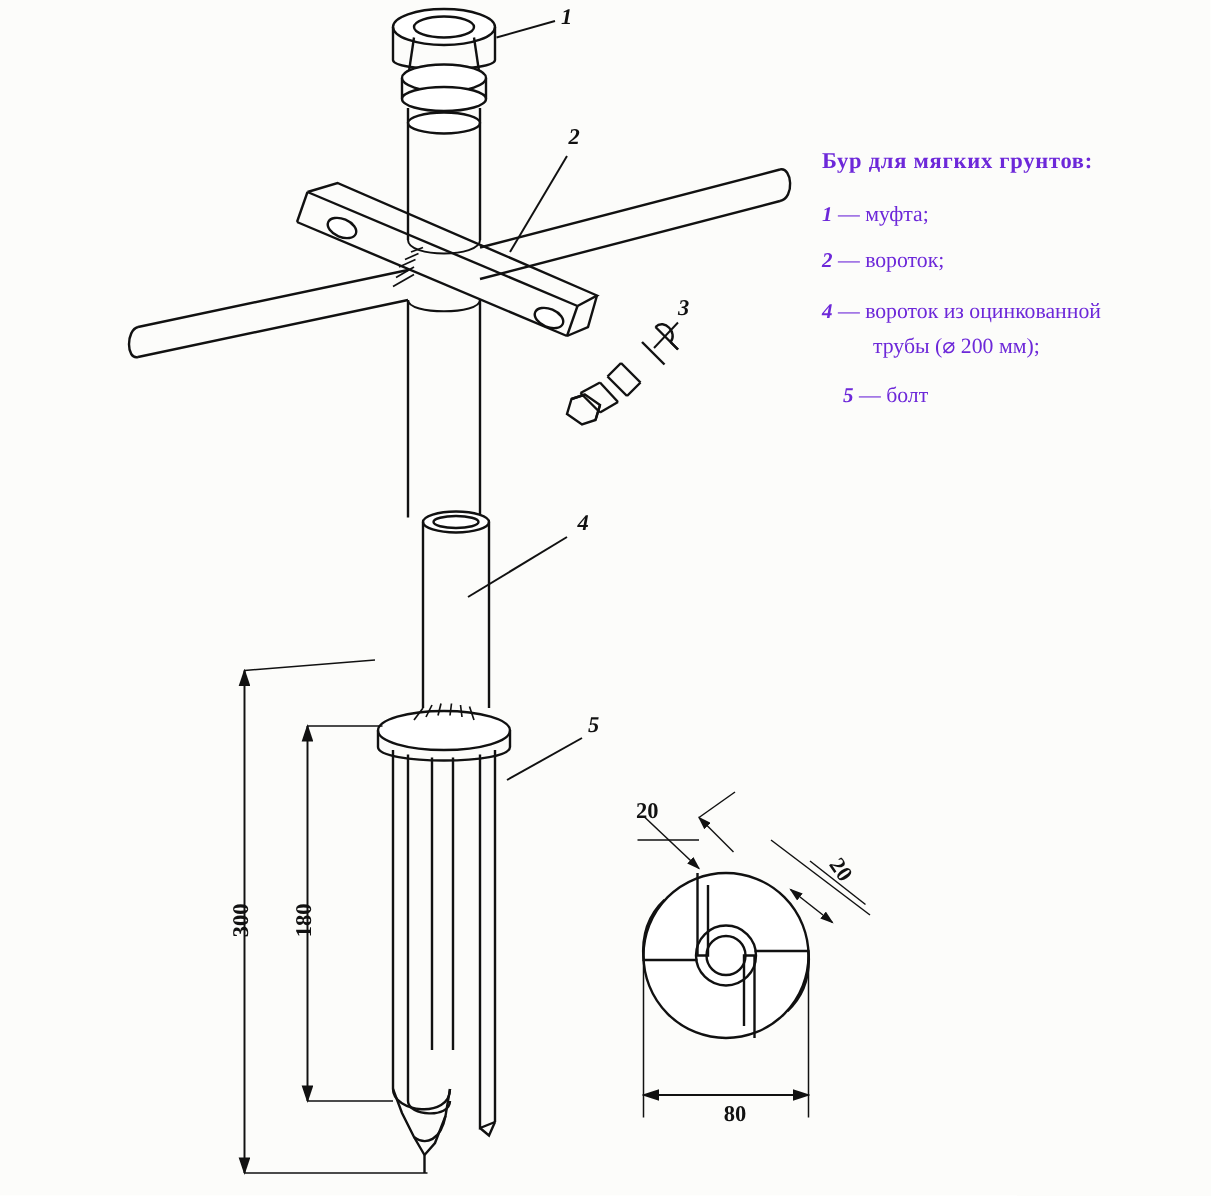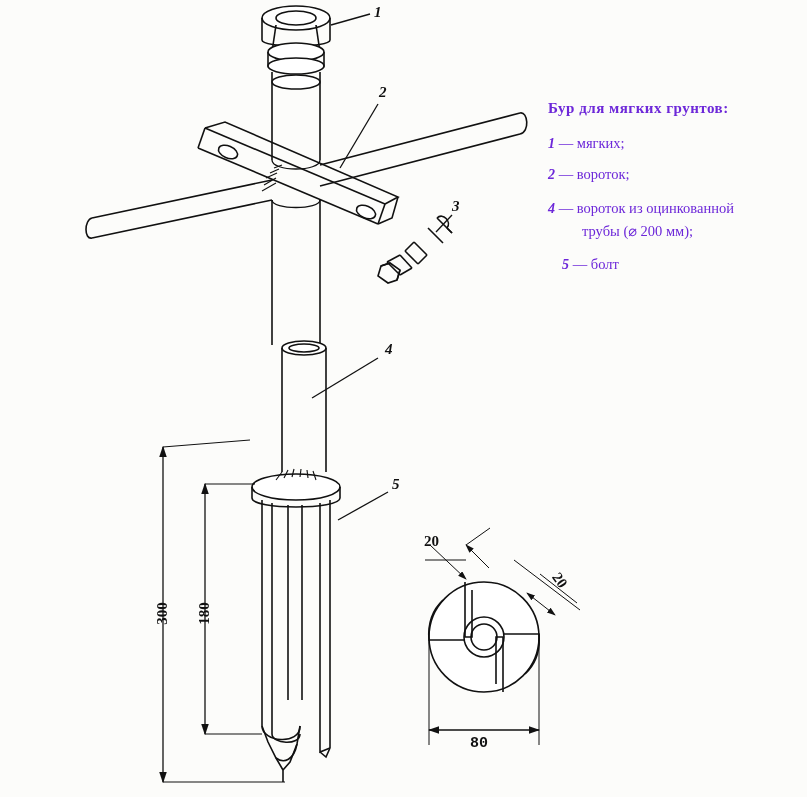--- a/index.html
+++ b/index.html
@@ -259,21 +259,21 @@
       </g>
 
     </g>
   </svg>
 
   <div class="legend">
     <div class="legend-title">Бур для мягких грунтов:</div>
 
     <div class="legend-item">
       <span class="num">1</span>
-      <span>— мягких;</span>
+      <span>— муфта;</span>
     </div>
 
     <div class="legend-item">
       <span class="num">2</span>
       <span>— вороток;</span>
     </div>
 
 
     <div class="legend-item wrap">
       <span class="num">4</span>
@@ -290,19 +290,19 @@
   <div class="lbl" style="left:374px; top:4px;">1</div>
   <div class="lbl" style="left:379px; top:84px;">2</div>
   <div class="lbl" style="left:452px; top:198px;">3</div>
   <div class="lbl" style="left:385px; top:341px;">4</div>
   <div class="lbl" style="left:392px; top:476px;">5</div>
 
   <div class="dimtext vert" style="left:139px; top:605px; width:46px; text-align:center;">300</div>
 
   <div class="dimtext vert" style="left:181px; top:605px; width:46px; text-align:center;">180</div>
 
-  <div class="dimtext" style="left:470px; top:735px; width:40px; font-family:Liberation Mono, monospace;">80</div>
+  <div class="dimtext" style="left:470px; top:735px; width:40px; text-align:center;">80</div>
 
   <div class="dimtext" style="left:424px; top:533px;">20</div>
 
   <div class="dimtext rot20b" style="left:552px; top:572px;">20</div>
 
 </div>
 
 </body></html>

